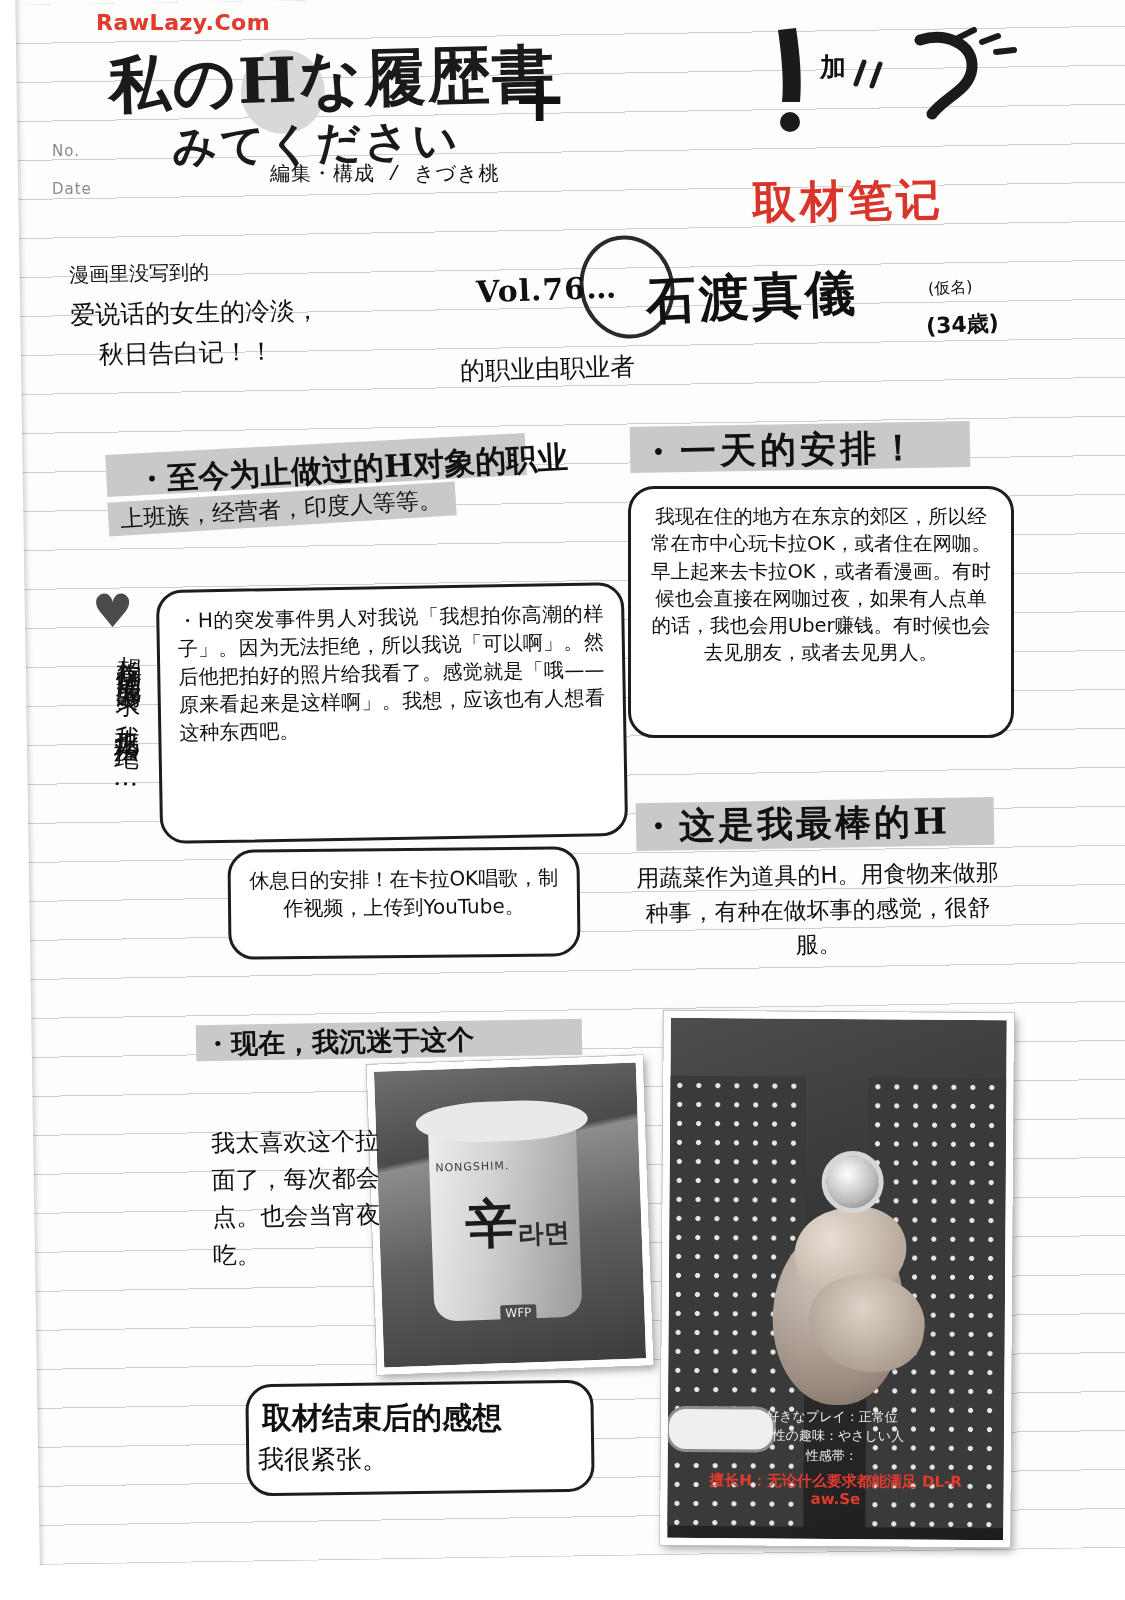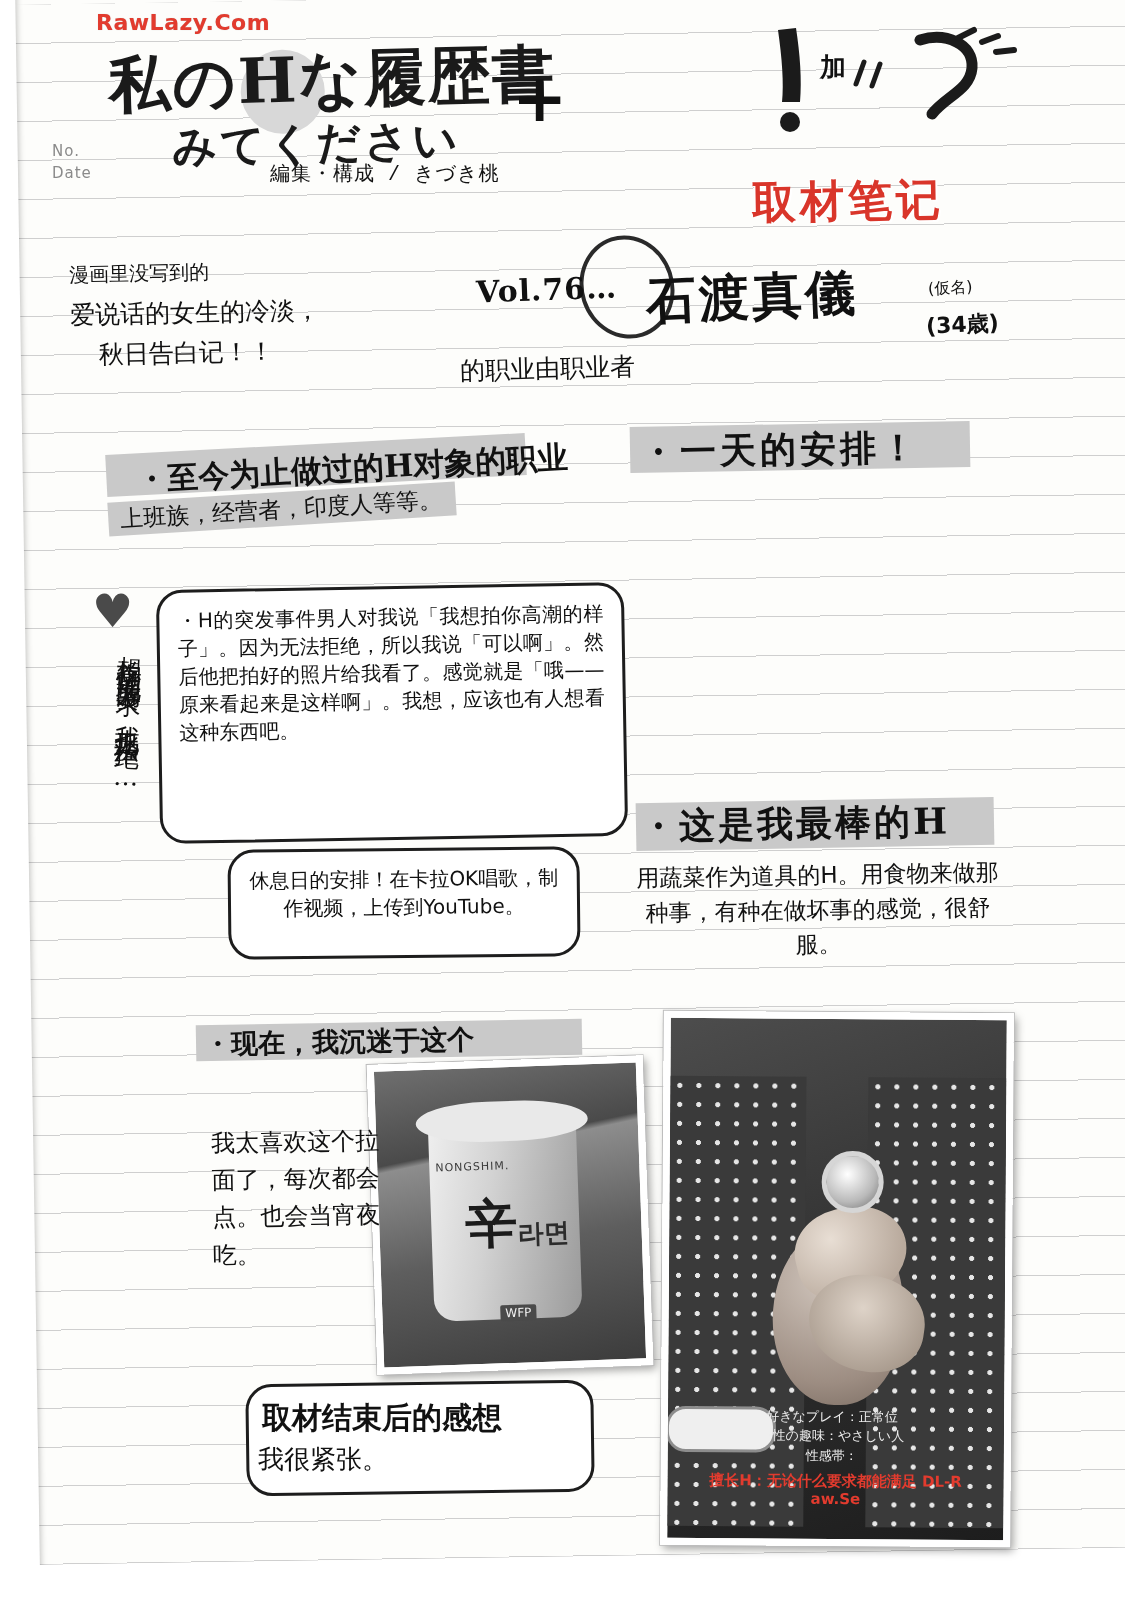--- a/index.html
+++ b/index.html
@@ -65,21 +65,21 @@
 
   
   .field-label {
     position: absolute;
     font-size: 15px;
     color: #8a8a8a;
     letter-spacing: 1px;
     text-align: right;
   }
   #no-label { left: 52px; top: 142px; }
-  #date-label { left: 52px; top: 164px; }
+  #date-label { left: 52px; top: 180px; }
 
   
   #title-wrap {
     position: absolute;
     left: 110px; top: 45px;
     width: 560px; height: 185px;
     transform: rotate(-1.5deg);
   }
   #title-main {
     font-family: "DejaVu Serif", "Liberation Serif", serif;
@@ -475,20 +475,23 @@
   </div>
 
   <div class="hl" style="left:106px; top:444px; width:420px; height:42px; transform:rotate(-3deg);"></div>
   <div class="sec-head" style="left:136px; top:448px; font-size:31px; transform:rotate(-3deg);">・至今为止做过的H对象的职业</div>
   <div class="hl" style="left:108px; top:492px; width:348px; height:34px; transform:rotate(-3.5deg);"></div>
   <div style="position:absolute; left:120px; top:494px; font-size:23px; transform:rotate(-3.5deg); z-index:3; white-space:nowrap;">上班族，经营者，印度人等等。</div>
 
   <div class="hl" style="left:630px; top:424px; width:340px; height:46px; transform:rotate(-1deg);"></div>
   <div class="sec-head" style="left:640px; top:426px; font-size:36px; letter-spacing:4px; transform:rotate(-1deg);">・一天的安排！</div>
 
+  <div class="bubble" style="left:628px; top:486px; width:386px; height:252px;">
+    <span class="txt" style="font-size:19.5px;">我现在住的地方在东京的郊区，所以经常在市中心玩卡拉OK，或者住在网咖。早上起来去卡拉OK，或者看漫画。有时候也会直接在网咖过夜，如果有人点单的话，我也会用Uber赚钱。有时候也会去见朋友，或者去见男人。</span>
+  </div>
 
   <div class="bubble" style="left:158px; top:586px; width:468px; height:254px; transform:rotate(-1deg);">
     <span class="txt" style="font-size:20px; text-align:justify;">・H的突发事件男人对我说「我想拍你高潮的样子」。因为无法拒绝，所以我说「可以啊」。然后他把拍好的照片给我看了。感觉就是「哦——原来看起来是这样啊」。我想，应该也有人想看这种东西吧。</span>
   </div>
 
   <div id="heart">♥</div>
   <div id="vert-text">想拍奇怪的地方的要求，我也无法拒绝……</div>
 
   <div class="bubble" style="left:228px; top:848px; width:352px; height:110px; transform:rotate(-0.6deg);">
     <span class="txt" style="font-size:20px;">休息日的安排！在卡拉OK唱歌，制作视频，上传到YouTube。</span>

